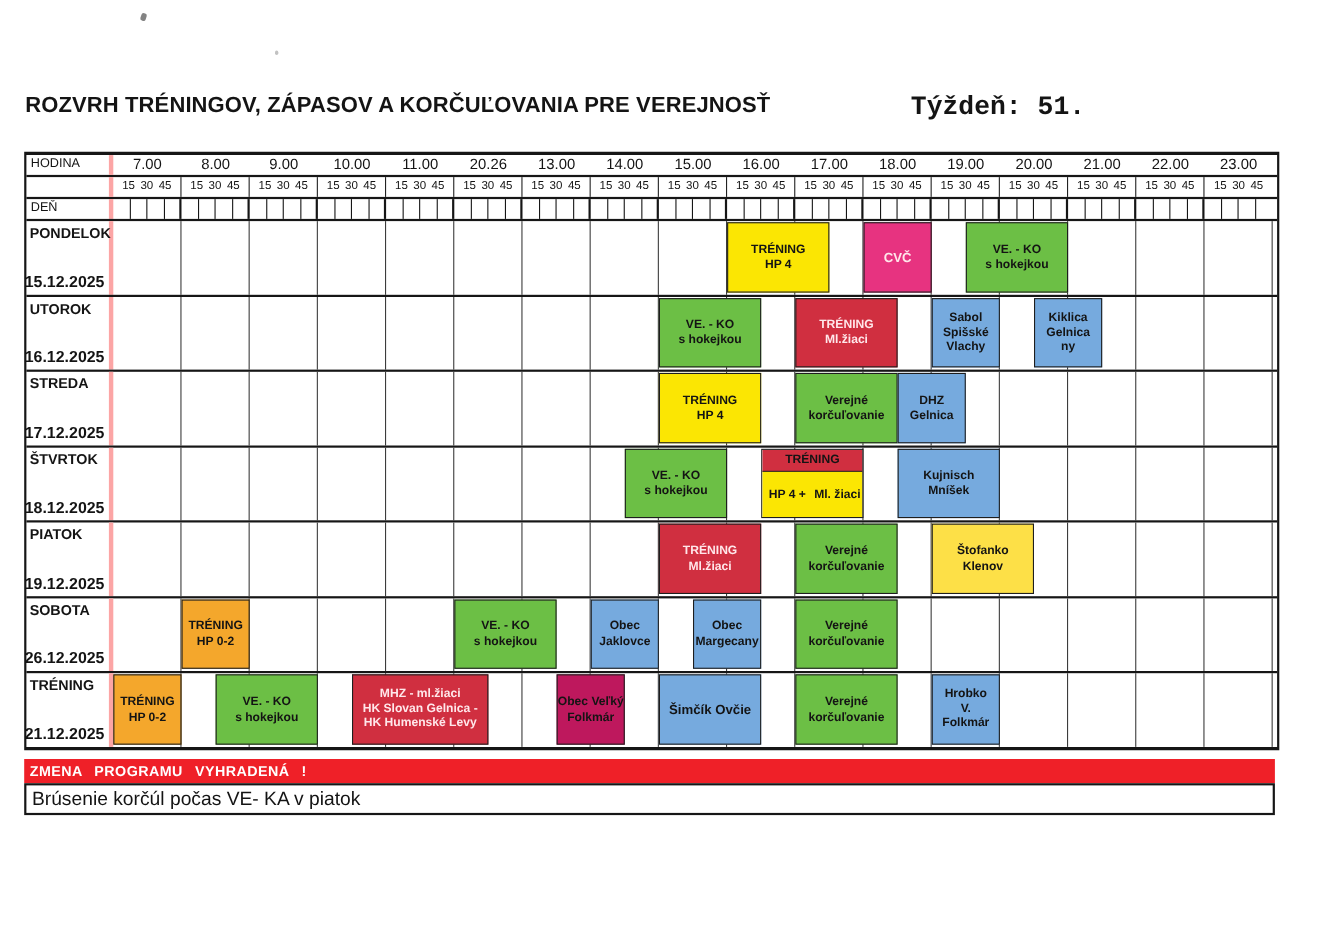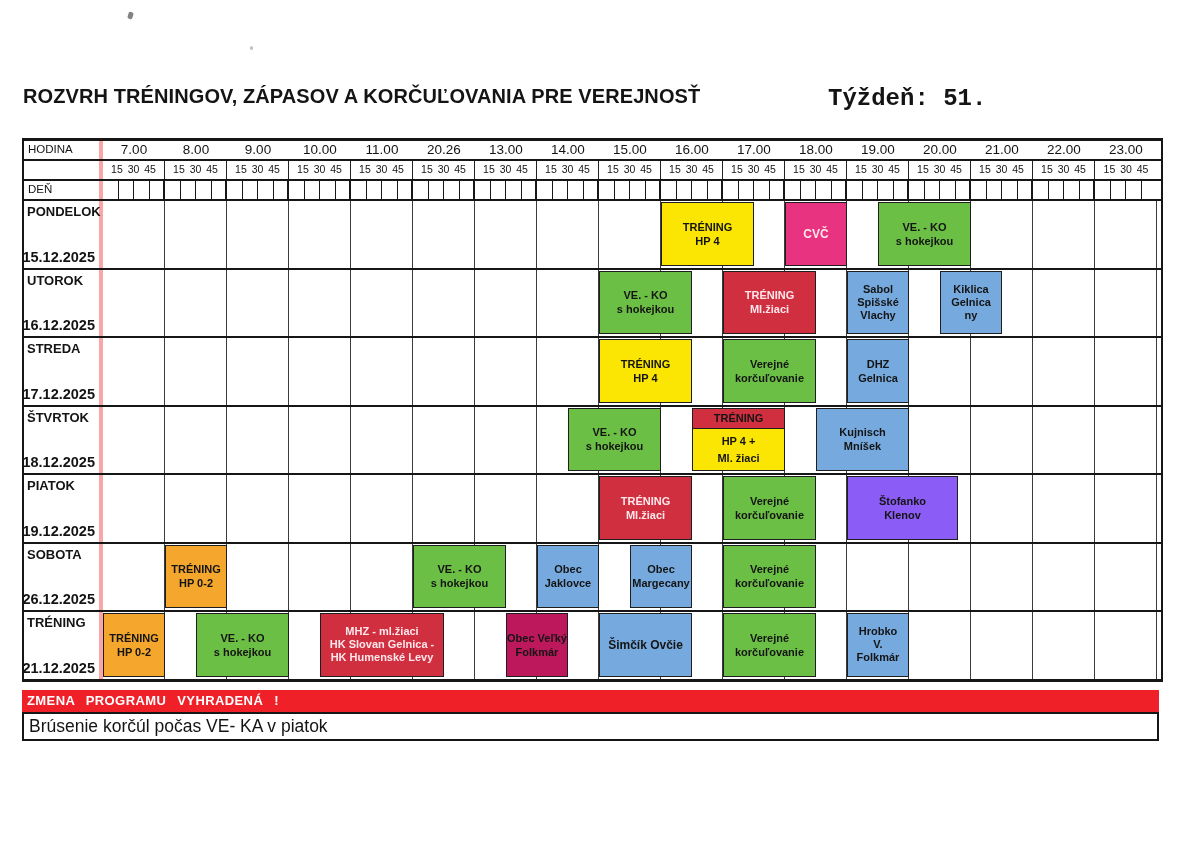--- a/index.html
+++ b/index.html
@@ -30,21 +30,21 @@
   .ddate{position:absolute;right:4px;bottom:3px;font-size:14.5px;font-weight:700;}
   .cell{position:absolute;top:0;height:100%;width:62px;border-right:1px solid #3c3c3c;box-sizing:border-box;}
   .ev{position:absolute;top:1px;height:calc(100% - 3px);box-sizing:border-box;border:1px solid #1e1e1e;
       display:flex;flex-direction:column;justify-content:center;align-items:center;text-align:center;
       font-weight:700;font-size:11px;line-height:14px;overflow:hidden;z-index:2;}
   .ev.light{color:#ffe7ea;align-items:center;}
   .ev .ln{display:block;width:100%;}
   .ev.split{padding:0;}
   .split-top{flex:0 0 34%;width:100%;display:flex;align-items:center;justify-content:center;
              border-bottom:1px solid #1e1e1e;box-sizing:border-box;}
-  .split-bot{flex:1;width:100%;display:flex;flex-direction:column;align-items:center;justify-content:space-evenly;padding:2px 0;box-sizing:border-box;}
+  .split-bot{flex:1;width:100%;display:flex;align-items:center;justify-content:space-evenly;padding:2px 0;box-sizing:border-box;}
   .banner{position:absolute;left:22px;top:690px;width:1137px;height:22px;box-sizing:border-box;
           color:#fff;font-weight:700;font-size:13px;line-height:22px;padding-left:5px;
           letter-spacing:.4px;word-spacing:7px;}
   .note{position:absolute;left:22px;top:712px;width:1137px;height:29px;box-sizing:border-box;
         background:#fff;border:2px solid #161616;font-size:17.5px;font-weight:500;
         line-height:25px;padding-left:5px;}
   .speck{position:absolute;border-radius:2px;}
   .s1{left:128px;top:12px;width:5px;height:7px;background:#6d6d6d;transform:rotate(18deg);opacity:.85;}
   .s2{left:250px;top:46px;width:3px;height:4px;background:#9a9a9a;opacity:.6;}
 </style>
@@ -277,21 +277,21 @@
           <div class="cell" style="left: 1009px;"></div>
           <div class="cell" style="left: 1071px;"></div>
           <div class="ev" style="left: 575px; width: 93px; background: rgb(251, 230, 3);">
             <div class="ln">TRÉNING</div>
             <div class="ln">HP 4</div>
           </div>
           <div class="ev" style="left: 699px; width: 93px; background: rgb(108, 191, 69);">
             <div class="ln">Verejné</div>
             <div class="ln">korčuľovanie</div>
           </div>
-          <div class="ev" style="left: 823px; width: 62px; background: rgb(118, 170, 222);">
+          <div class="ev" style="left: 792px; width: 62px; background: rgb(118, 170, 222);">
             <div class="ln">DHZ</div>
             <div class="ln">Gelnica</div>
           </div>
         </div>
         <div class="dayrow">
           <div class="labelcell">
             <div class="dname">ŠTVRTOK</div>
             <div class="ddate">18.12.2025</div>
           </div>
           <div class="cell" style="left: 79px;"></div>
@@ -352,21 +352,21 @@
           <div class="cell" style="left: 1009px;"></div>
           <div class="cell" style="left: 1071px;"></div>
           <div class="ev light" style="left: 575px; width: 93px; background: rgb(208, 47, 64);">
             <div class="ln">TRÉNING</div>
             <div class="ln">Ml.žiaci</div>
           </div>
           <div class="ev" style="left: 699px; width: 93px; background: rgb(108, 191, 69);">
             <div class="ln">Verejné</div>
             <div class="ln">korčuľovanie</div>
           </div>
-          <div class="ev" style="left: 823px; width: 111px; background: #8b5cf6;">
+          <div class="ev" style="left: 823px; width: 93px; background: #fde047;">
             <div class="ln">Štofanko</div>
             <div class="ln">Klenov</div>
           </div>
         </div>
         <div class="dayrow">
           <div class="labelcell">
             <div class="dname">SOBOTA</div>
             <div class="ddate">26.12.2025</div>
           </div>
           <div class="cell" style="left: 79px;"></div>

